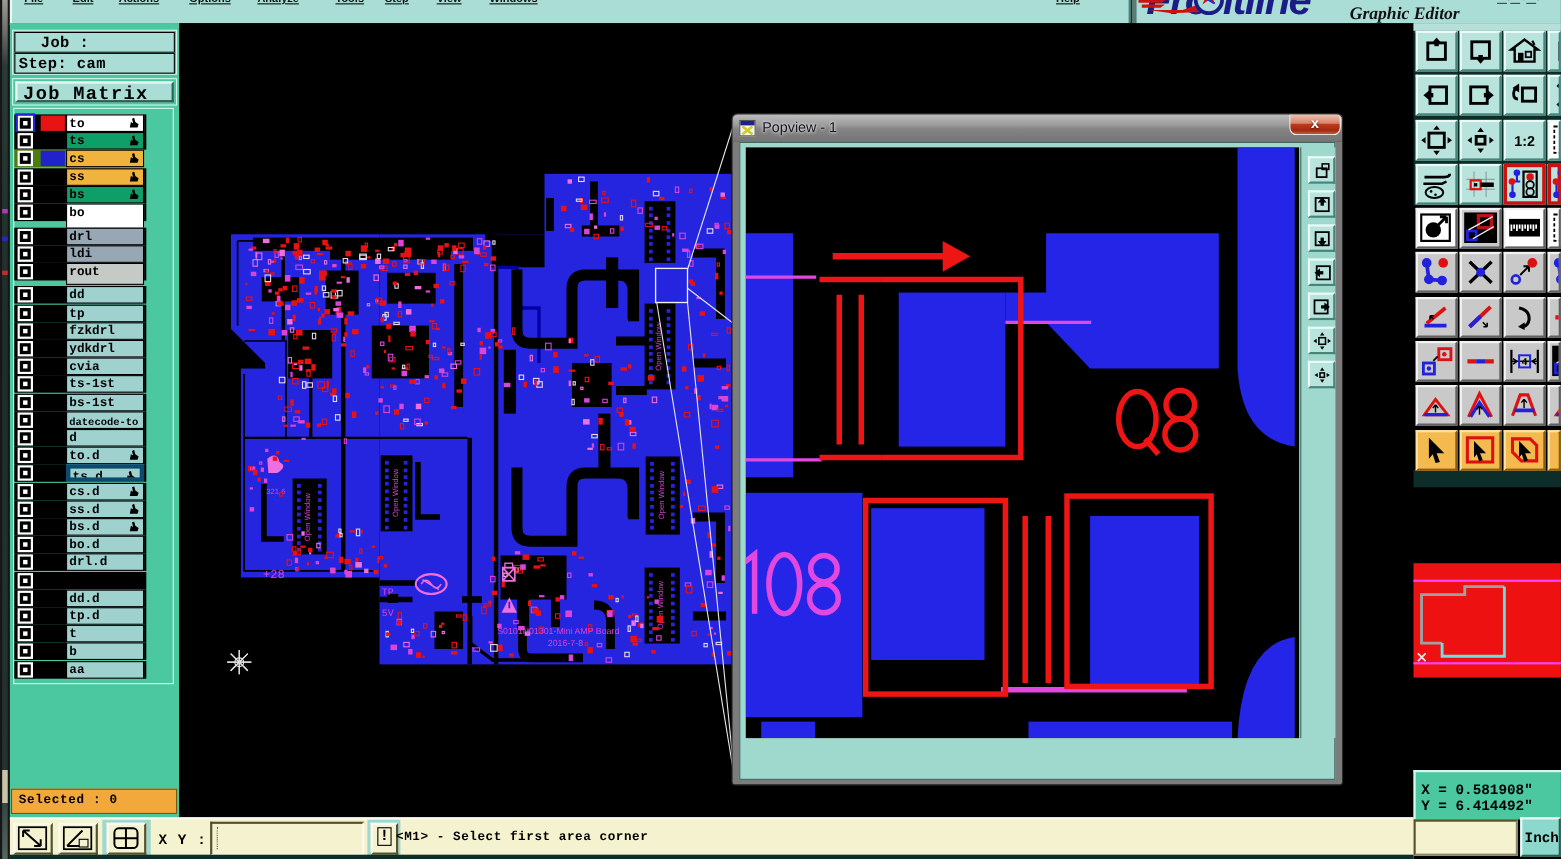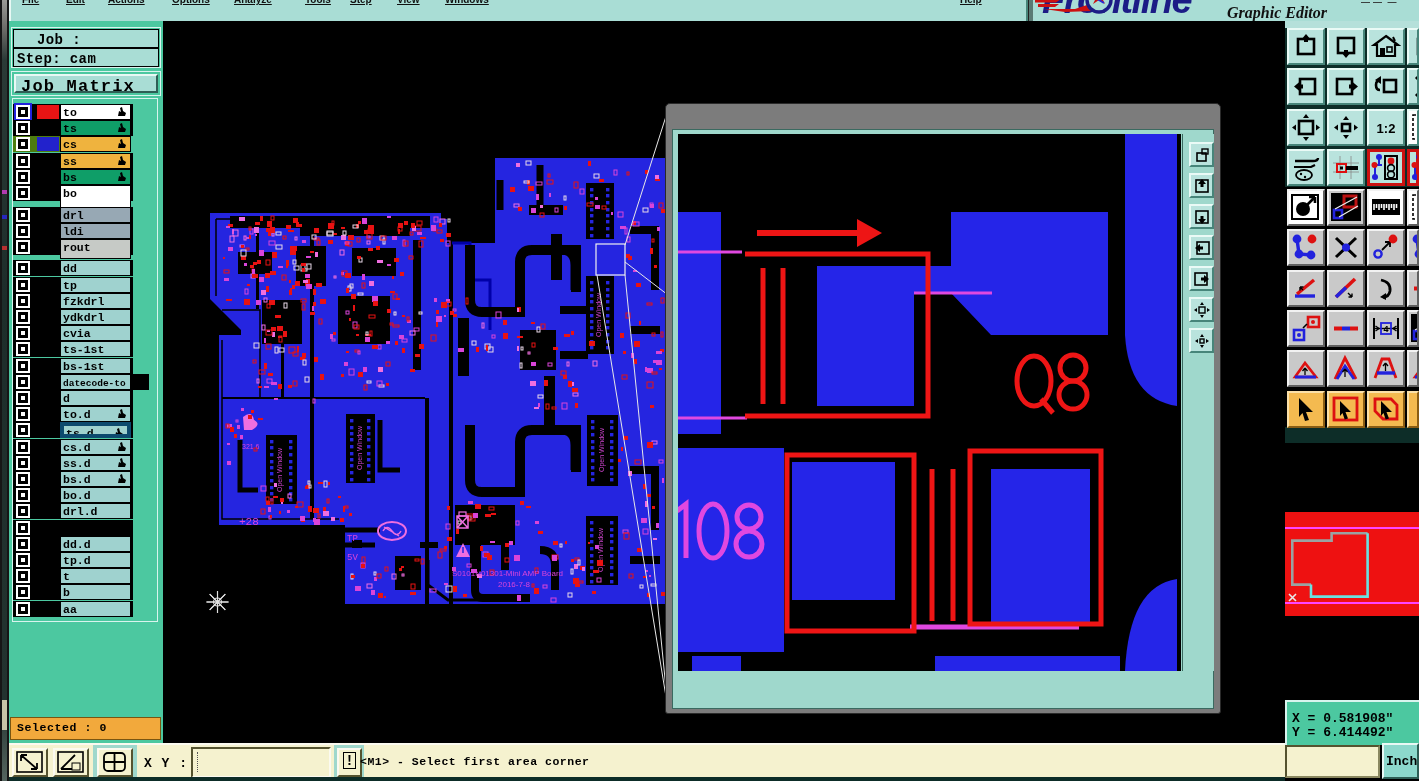--- a/index.html
+++ b/index.html
@@ -205,21 +205,21 @@
     </div>
   </div>
 <div class="abs" style="left:13px;top:358px;width:120px;height:16px;background:#000;">
     <div class="abs" style="left:3px;top:1px;width:14px;height:14px;background:#fff;">
       <div class="abs" style="left:2px;top:2px;width:10px;height:10px;border:3px solid #000;background:#fff;"></div>
     </div>
     <div class="abs" style="left:47px;top:0px;width:71px;height:16px;background:#9fd2cf;border:1px solid #000;overflow:hidden;">
       <div class="mono abs" style="left:2px;top:1px;font-size:11.5px;white-space:nowrap;">bs-1st</div>
     </div>
   </div>
-<div class="abs" style="left:13px;top:374px;width:136px;height:16px;background:#000;">
+<div class="abs" style="left:13px;top:374px;width:120px;height:16px;background:#000;">
     <div class="abs" style="left:3px;top:1px;width:14px;height:14px;background:#fff;">
       <div class="abs" style="left:2px;top:2px;width:10px;height:10px;border:3px solid #000;background:#fff;"></div>
     </div>
     <div class="abs" style="left:47px;top:0px;width:71px;height:16px;background:#9fd2cf;border:1px solid #000;overflow:hidden;">
       <div class="mono abs" style="left:2px;top:3px;font-size:9.5px;white-space:nowrap;">datecode-to</div>
     </div>
   </div>
 <div class="abs" style="left:13px;top:390px;width:120px;height:16px;background:#000;">
     <div class="abs" style="left:3px;top:1px;width:14px;height:14px;background:#fff;">
       <div class="abs" style="left:2px;top:2px;width:10px;height:10px;border:3px solid #000;background:#fff;"></div>
@@ -1543,20 +1543,32 @@
 <div class="abs" style="left:325px;top:0;width:30px;height:36px;background:#9fd8cc;">
       <div class="abs" style="left:3px;top:3px;width:25px;height:29px;background:#f5f2cf;border:2px solid #55532f;border-top-color:#fbfaf0;border-left-color:#fbfaf0;">
         <div class="abs" style="left:4px;top:2px;width:13px;height:17px;border:1.5px solid #000;font:bold 14px 'Liberation Mono',monospace;text-align:center;color:#000;">!</div>
       </div>
     </div>
 
 <div class="mono abs" style="left:351px;top:10px;font-size:11.5px;letter-spacing:0.5px;">&lt;M1&gt; - Select first area corner</div>
 </div>
 <div class="abs" style="left:9px;top:777px;width:1276px;height:4px;background:#0d2d28;"></div>
 <div class="abs" style="left:665px;top:103px;width:556px;height:611px;background:#7c7c7c;border:1px solid #2a2a2a;border-radius:5px 5px 3px 3px;">
+    <div class="abs" style="left:0;top:0;width:554px;height:25px;border-radius:5px 5px 0 0;background:linear-gradient(#bdbdbd,#9b9b9b 40%,#848484 55%,#757575);border-bottom:1px solid #6a6a6a;">
+      <div class="abs" style="left:6px;top:5px;width:15px;height:15px;background:#f4f4ec;border:1px solid #555;">
+        <div class="abs" style="left:0;top:0;width:13px;height:4px;background:#202088;"></div>
+        <svg width="13" height="9" viewBox="0 0 13 9" style="position:absolute;left:0;top:4px;">
+          <path d="M2 1 L11 8 M11 1 L2 8" stroke="#cccc22" stroke-width="2.4"></path>
+        </svg>
+      </div>
+      <div class="abs" style="left:27px;top:4px;font:13px 'Liberation Sans',sans-serif;color:#15151f;text-shadow:0 0 3px #dddddd,0 0 3px #dddddd;">Popview - 1</div>
+      <div class="abs" style="left:506px;top:0;width:47px;height:19px;background:linear-gradient(#eec5ae 0%,#d9826b 45%,#c03a1d 50%,#a02a10 80%,#c06040 100%);border:1px solid #fff;border-top:none;border-radius:0 4px 7px 7px;">
+        <div style="position:absolute;left:0;top:0;width:100%;text-align:center;font:bold 13px 'Liberation Sans',sans-serif;color:#fff;text-shadow:0 1px 2px #501005;">x</div>
+      </div>
+    </div>
     <div class="abs" style="left:6px;top:25px;width:542px;height:580px;background:#9fd8cc;border:1px solid #3a6a60;">
       <div class="abs" style="left:5px;top:4px;width:503px;height:537px;background:#000;overflow:hidden;"><svg width="503" height="537" viewBox="677 133 503 537">
           <rect x="677" y="211" width="43" height="222" fill="#2525e8"></rect>
           <rect x="677" y="447" width="106" height="204" fill="#2525e8"></rect>
           <rect x="691" y="655" width="49" height="15" fill="#2525e8"></rect>
           <rect x="816" y="265" width="97" height="140" fill="#2525e8"></rect>
           <path d="M950 211 L1107 211 L1107 334 L990 334 L950 292 L913 292 L913 265 L950 265 Z" fill="#2525e8"></path>
           <path d="M1124 133 L1176 133 L1176 405 Q1128 398 1124 334 Z" fill="#2525e8"></path>
           <path d="M1176 578 Q1128 585 1124 670 L1176 670 Z" fill="#2525e8"></path>
           <rect x="990" y="468" width="99" height="155" fill="#2525e8"></rect>

